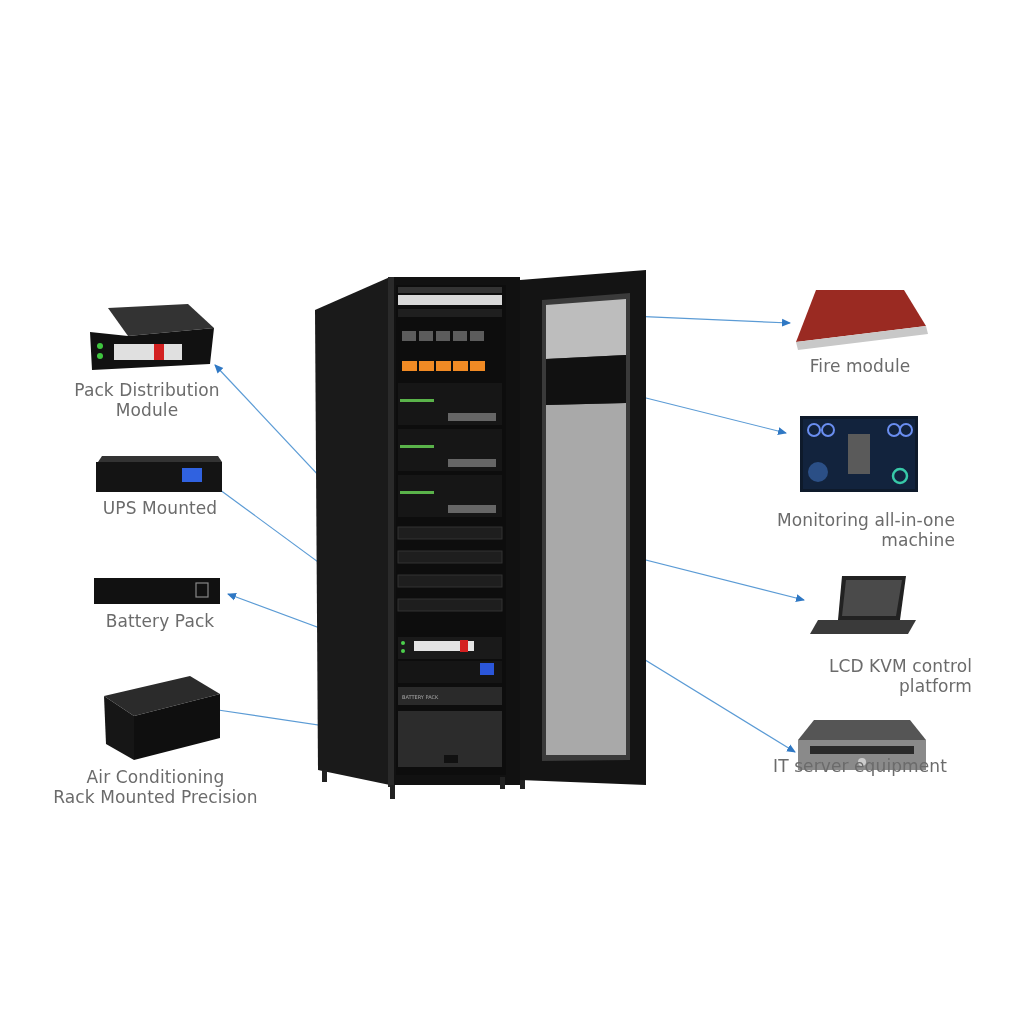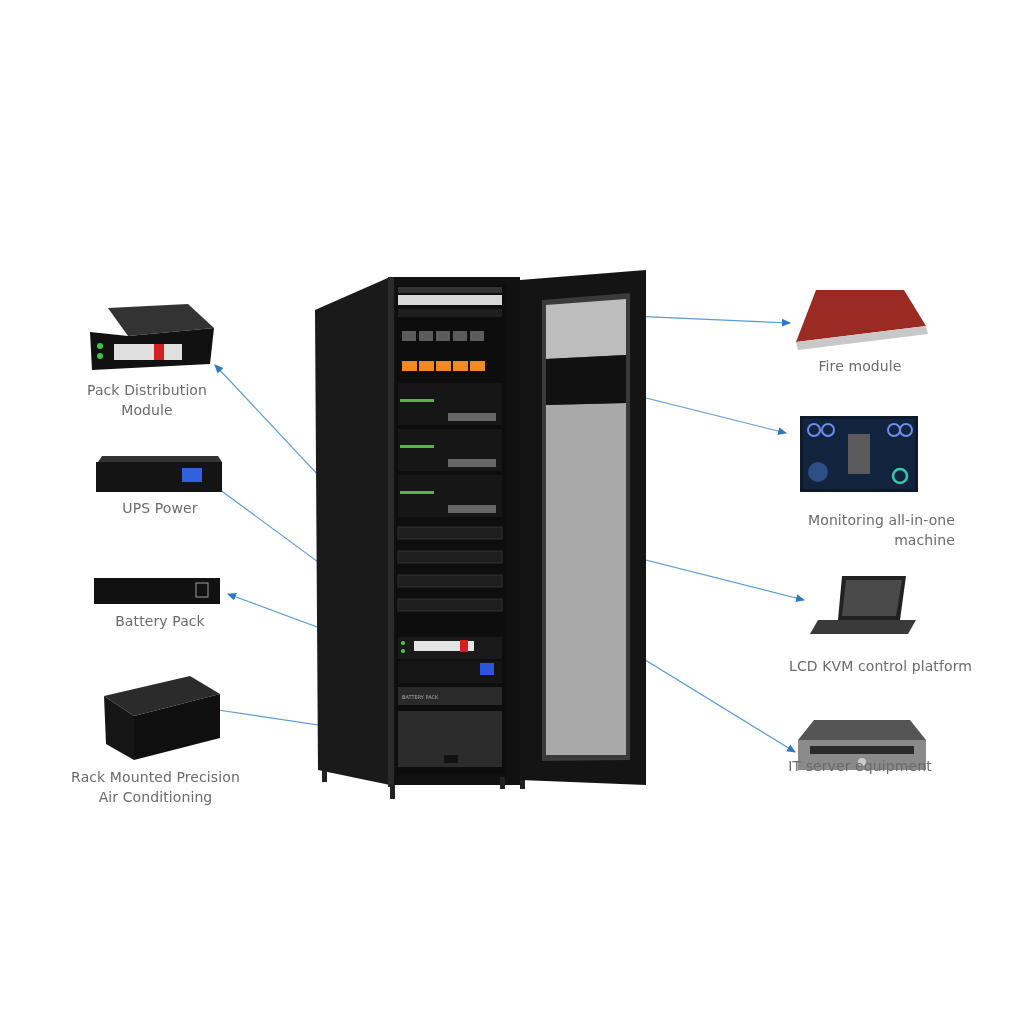--- a/index.html
+++ b/index.html
@@ -1,17 +1,17 @@
 <!DOCTYPE html>
 <html><head>
 <meta charset="utf-8">
 <style>
   html, body { margin: 0; padding: 0; background: #ffffff; }
   body { width: 1024px; height: 1024px; position: relative; overflow: hidden; font-family: "DejaVu Sans", sans-serif; }
-  .label { position: absolute; color: #6b6b6b; font-size: 14px; text-align: center; line-height: 20px; letter-spacing: 0.1px; }
+  .label { position: absolute; color: #6b6b6b; font-size: 17px; text-align: center; line-height: 20px; letter-spacing: 0.1px; }
   .device { position: absolute; }
   svg.connectors { position: absolute; left: 0; top: 0; }
 </style>
 </head>
 <body>
 
 <svg class="connectors" width="1024" height="1024">
   <defs>
     <marker id="arrow" markerWidth="10" markerHeight="10" refX="8" refY="5" orient="auto" markerUnits="userSpaceOnUse">
       <path d="M0,1 L9,5 L0,9 Z" fill="#2f78c4"></path>
@@ -135,39 +135,39 @@
   <div>Pack Distribution</div>
   <div>Module</div>
 </div>
 
 <svg class="device" style="left:94px;top:454px" width="130" height="40">
   <polygon points="8,2 124,2 128,8 4,8" fill="#333"></polygon>
   <rect x="2" y="8" width="126" height="30" fill="#141414"></rect>
   <rect x="88" y="14" width="20" height="14" fill="#3062e0"></rect>
 </svg>
 <div class="label" style="left:80px;top:498px;width:160px;">
-  <div>UPS Power</div>
+  <div>UPS Mounted</div>
 </div>
 
 <svg class="device" style="left:92px;top:576px" width="130" height="30">
   <rect x="2" y="2" width="126" height="26" fill="#111"></rect>
   <rect x="104" y="7" width="12" height="14" fill="none" stroke="#888" stroke-width="1.2"></rect>
 </svg>
 <div class="label" style="left:80px;top:611px;width:160px;">
   <div>Battery Pack</div>
 </div>
 
 <svg class="device" style="left:100px;top:674px" width="124" height="90">
   <polygon points="4,22 90,2 120,20 34,42" fill="#2b2b2b"></polygon>
   <polygon points="4,22 34,42 34,86 6,70" fill="#161616"></polygon>
   <polygon points="34,42 120,20 120,64 34,86" fill="#0f0f0f"></polygon>
 </svg>
 <div class="label" style="left:48px;top:767px;width:215px;">
+  <div>Air Conditioning</div>
   <div>Rack Mounted Precision</div>
-  <div>Air Conditioning</div>
 </div>
 
 <svg class="device" style="left:794px;top:286px" width="136" height="70">
   <polygon points="22,4 110,4 132,40 2,56" fill="#9a2a22"></polygon>
   <polygon points="2,56 132,40 134,48 4,64" fill="#c8c8c8"></polygon>
 </svg>
 <div class="label" style="left:790px;top:356px;width:140px;">
   <div>Fire module</div>
 </div>
 

